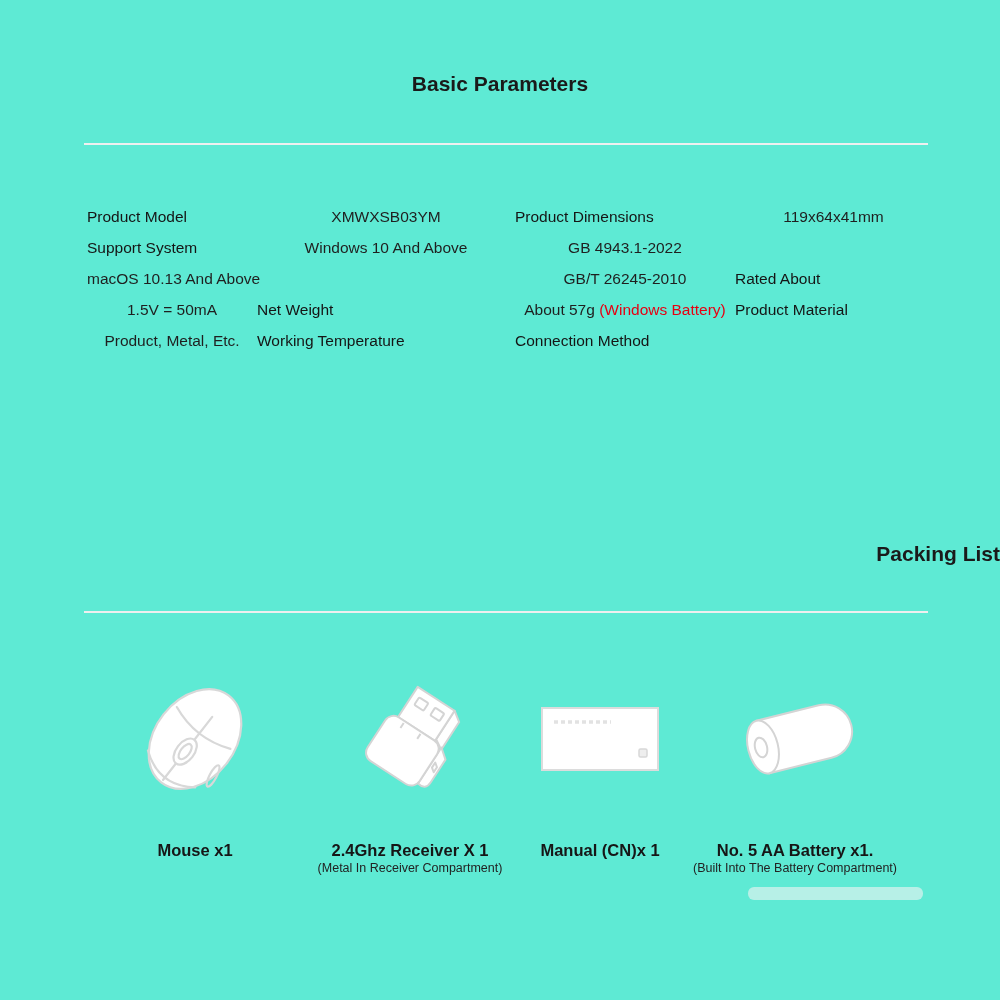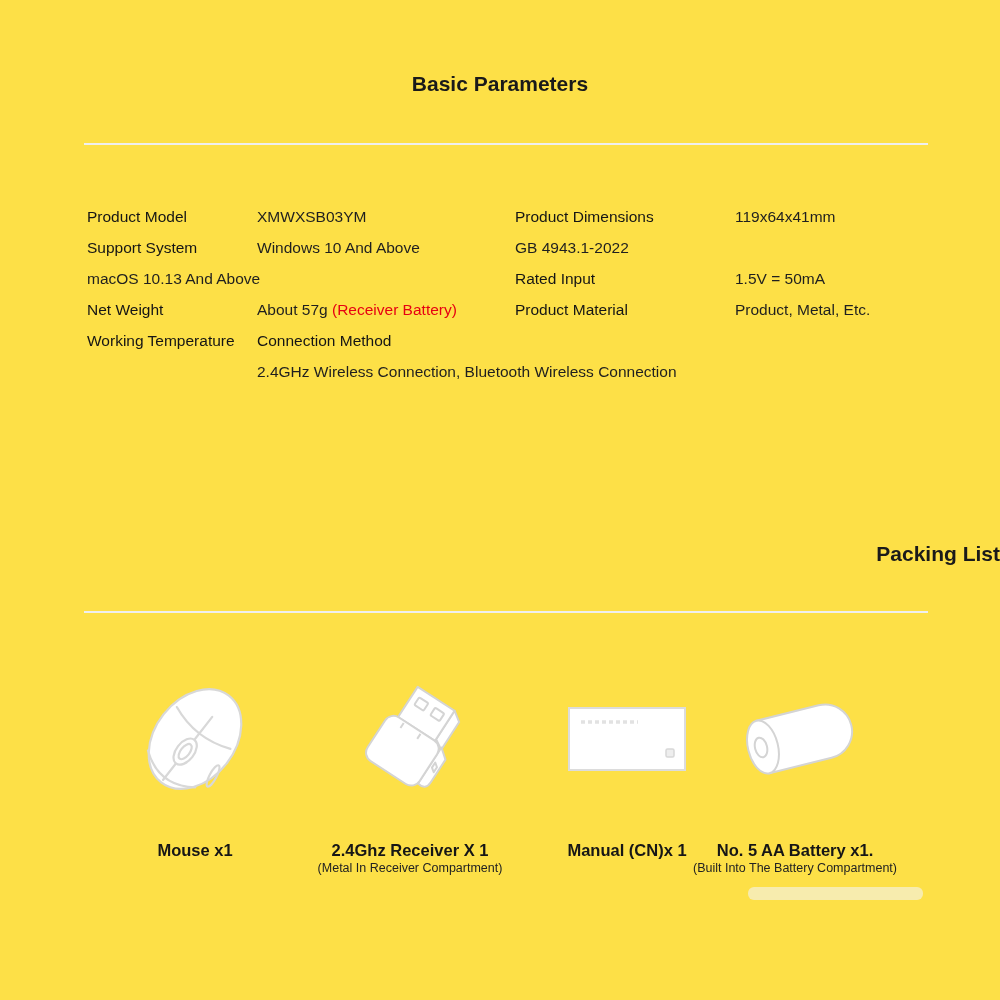--- a/index.html
+++ b/index.html
@@ -1,20 +1,20 @@
 <!DOCTYPE html>
 <html><head>
 <meta charset="utf-8">
 <style>
   html, body { margin: 0; padding: 0; background: #ffffff; }
   .page {
     position: relative;
     width: 1000px;
     height: 1000px;
-    background: #fde047;
+    background: #5eead4;
     font-family: "Liberation Sans", sans-serif;
     color: #1f1f1f;
     overflow: hidden;
   }
   .section-title {
     position: absolute;
     left: 0;
     width: 1000px;
     text-align: center;
     font-size: 21px;
@@ -40,21 +40,21 @@
     top: 201px;
     width: 845px;
     display: grid;
     grid-template-columns: 170px 258px 220px 1fr;
     grid-auto-rows: 31px;
     font-size: 15.5px;
     line-height: 31px;
     white-space: nowrap;
   }
   .p-label { font-weight: 400; color: #151515; }
-  .p-value { font-weight: 400; color: #1f1f1f; }
+  .p-value { font-weight: 400; color: #1f1f1f; text-align: center; }
   .p-span  { grid-column: 2 / 5; }
   .hl { }
 
   
   .pack-item {
     position: absolute;
     top: 683px;
     text-align: center;
   }
   .pack-item .icon-box {
@@ -74,21 +74,21 @@
   .pack-sublabel {
     margin-top: 2px;
     font-size: 12.5px;
     font-weight: 400;
     color: #222222;
     line-height: 15px;
     white-space: nowrap;
   }
   .item-1 { left: 85px;  width: 220px; }
   .item-2 { left: 297px; width: 226px; }
-  .item-3 { left: 532px; width: 190px; }
+  .item-3 { left: 505px; width: 190px; }
   .item-4 { left: 676px; width: 238px; }
 
   .watermark {
     position: absolute;
     left: 748px;
     top: 887px;
     width: 175px;
     height: 13px;
     background: #f4f4f4;
     border-radius: 6px;
@@ -110,32 +110,32 @@
     <div class="p-label">Product Dimensions</div>
     <div class="p-value">119x64x41mm</div>
 
     <div class="p-label">Support System</div>
     <div class="p-value">Windows 10 And Above</div>
     <div class="p-value">GB 4943.1-2022</div>
 
     <div class="p-label"></div>
     <div class="p-value">macOS 10.13 And Above</div>
     <div class="p-label"></div>
-
-    <div class="p-label">Rated Input</div>
+    <div class="p-value">GB/T 26245-2010</div>
+
+    <div class="p-label">Rated About</div>
     <div class="p-value">1.5V = 50mA</div>
     <div class="p-label">Net Weight</div>
-    <div class="p-value"><span>About 57g </span><span class="hl" style="color: rgb(230, 0, 18);">(Receiver Battery)</span></div>
+    <div class="p-value"><span>About 57g </span><span class="hl" style="color: rgb(230, 0, 18);">(Windows Battery)</span></div>
 
     <div class="p-label">Product Material</div>
     <div class="p-value">Product, Metal, Etc.</div>
     <div class="p-label">Working Temperature</div>
 
     <div class="p-label">Connection Method</div>
-    <div class="p-value p-span">2.4GHz Wireless Connection, Bluetooth Wireless Connection</div>
   </div>
 
   <div class="section-title title-packing">Packing List</div>
   <div class="divider divider-2"></div>
 
   <div class="pack-item item-1">
     <div class="icon-box">
       <svg width="160" height="112" viewBox="0 0 160 112">
         <g fill="none" stroke="#d8d8d8" stroke-width="2.2" stroke-linecap="round" transform="rotate(38 80 56)">
           <ellipse cx="80" cy="56" rx="40" ry="55" fill="#ffffff"></ellipse>

